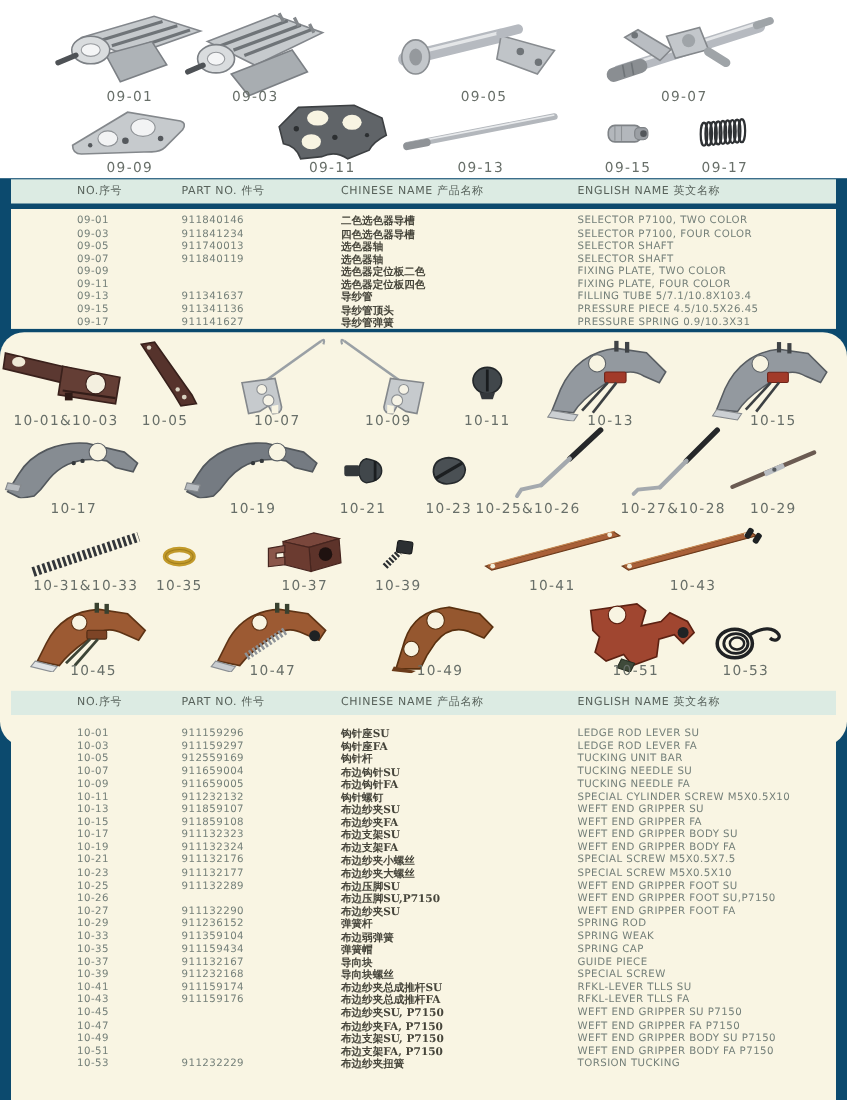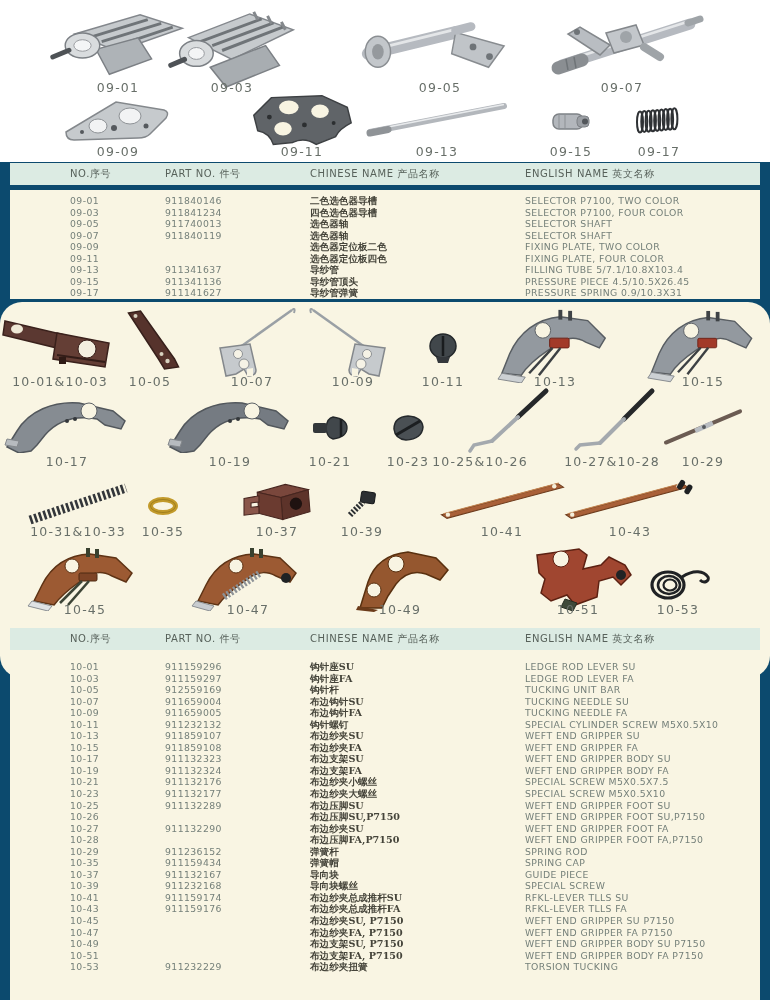--- a/index.html
+++ b/index.html
@@ -543,30 +543,30 @@
         <span class="c col2 chn">布边压脚SU,P7150</span>
         <span class="c col3">WEFT END GRIPPER FOOT SU,P7150</span>
       </div>
       <div class="trow">
         <span class="c col0">10-27</span>
         <span class="c col1">911132290</span>
         <span class="c col2 chn">布边纱夹SU</span>
         <span class="c col3">WEFT END GRIPPER FOOT FA</span>
       </div>
       <div class="trow">
-        <span class="c col0">10-28</span>
-        <span class="c col1"></span>
-        <span class="c col2 chn">布边压脚FA,P7150</span>
-        <span class="c col3">WEFT END GRIPPER FOOT FA,P7150</span>
-      </div>
-      <div class="trow">
         <span class="c col0">10-29</span>
         <span class="c col1">911236152</span>
         <span class="c col2 chn">弹簧杆</span>
         <span class="c col3">SPRING ROD</span>
+      </div>
+      <div class="trow">
+        <span class="c col0">10-33</span>
+        <span class="c col1">911359104</span>
+        <span class="c col2 chn">布边弱弹簧</span>
+        <span class="c col3">SPRING WEAK</span>
       </div>
       <div class="trow">
         <span class="c col0">10-35</span>
         <span class="c col1">911159434</span>
         <span class="c col2 chn">弹簧帽</span>
         <span class="c col3">SPRING CAP</span>
       </div>
       <div class="trow">
         <span class="c col0">10-37</span>
         <span class="c col1">911132167</span>

